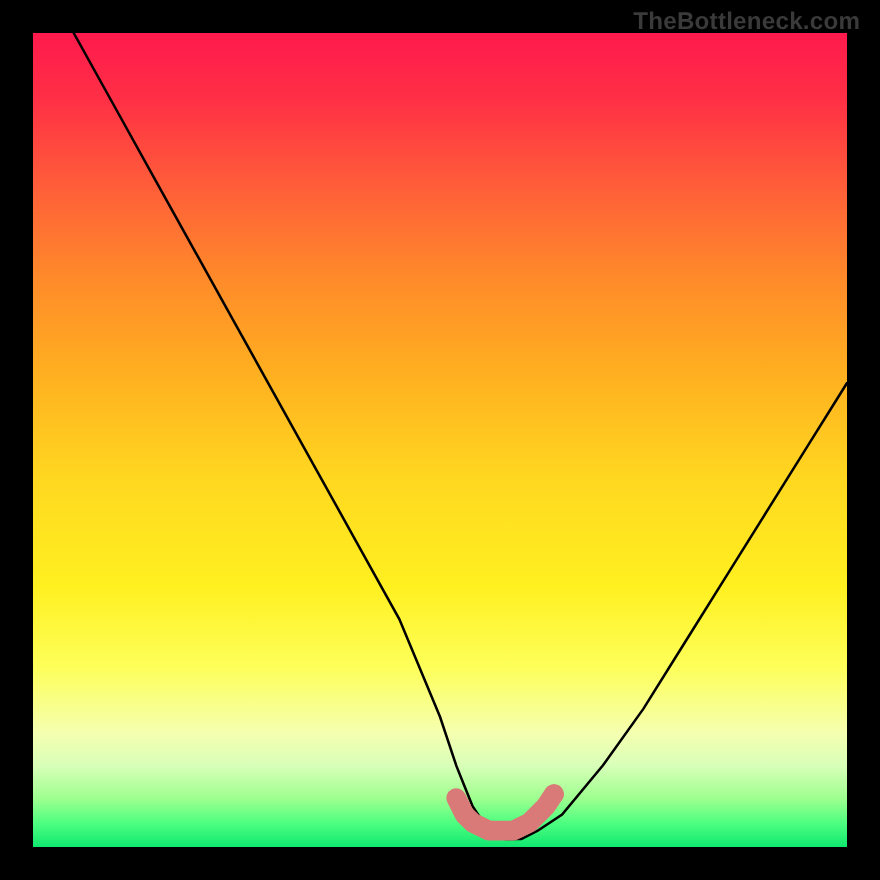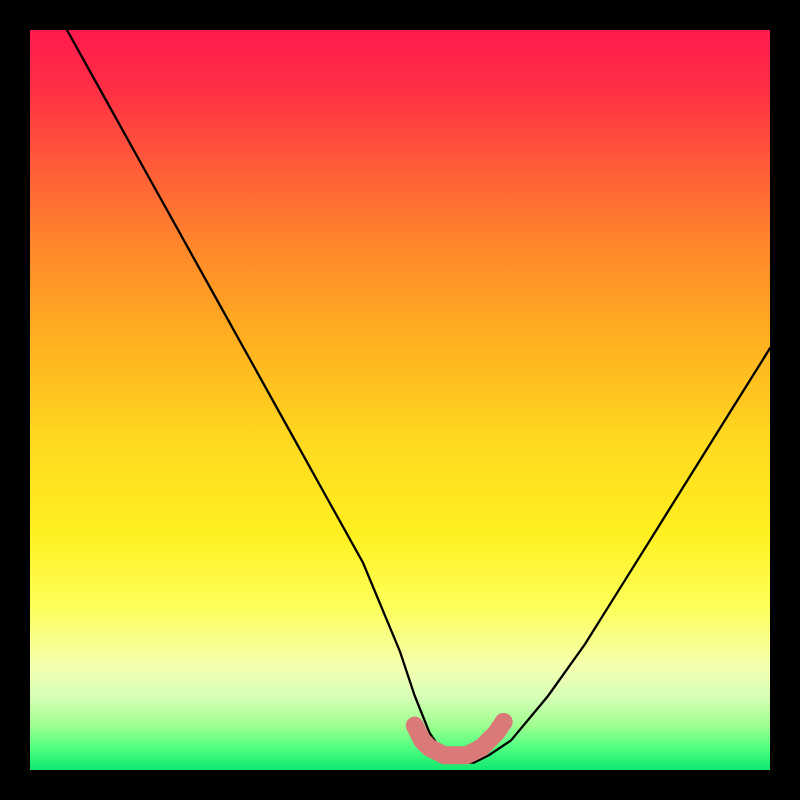--- a/index.html
+++ b/index.html
@@ -71,13 +71,14 @@
     <svg class="curve" viewBox="0 0 740 740">
       <g>
         <path id="main-curve" d="M37.0 0.0 L74.0 66.6 L111.0 133.2 L148.0 199.8 L185.0 266.4 L222.0 333.0 L259.0 399.6 L296.0 466.2 L333.0 532.8 L370.0 621.6 L384.8 666.0 L399.6 703.0 L414.4 725.2 L429.2 732.6 L444.0 732.6 L458.8 725.2 L481.0 710.4 L518.0 666.0 L555.0 614.2 L592.0 555.0 L629.0 495.8 L666.0 436.6 L703.0 377.4 L740.0 318.2" fill="none" stroke="#000" stroke-width="2.3" stroke-linecap="round"></path>
       </g>
       <g>
         <path id="marker-curve" d="M384.8 695.6 L392.2 710.4 L399.6 717.8 L407.0 721.5 L414.4 725.2 L421.8 725.2 L429.2 725.2 L436.6 725.2 L444.0 721.5 L451.4 717.8 L458.8 710.4 L466.2 703.0 L473.6 691.9" fill="none" stroke="#d97a78" stroke-width="18" stroke-linecap="round" stroke-linejoin="round"></path>
         <circle id="marker-end" r="9" fill="#d97a78" cx="473.6" cy="691.9"></circle>
       </g>
     </svg>
   </div>
+  <div class="watermark">TheBottleneck.com</div>
 </div>
 
 </body></html>

